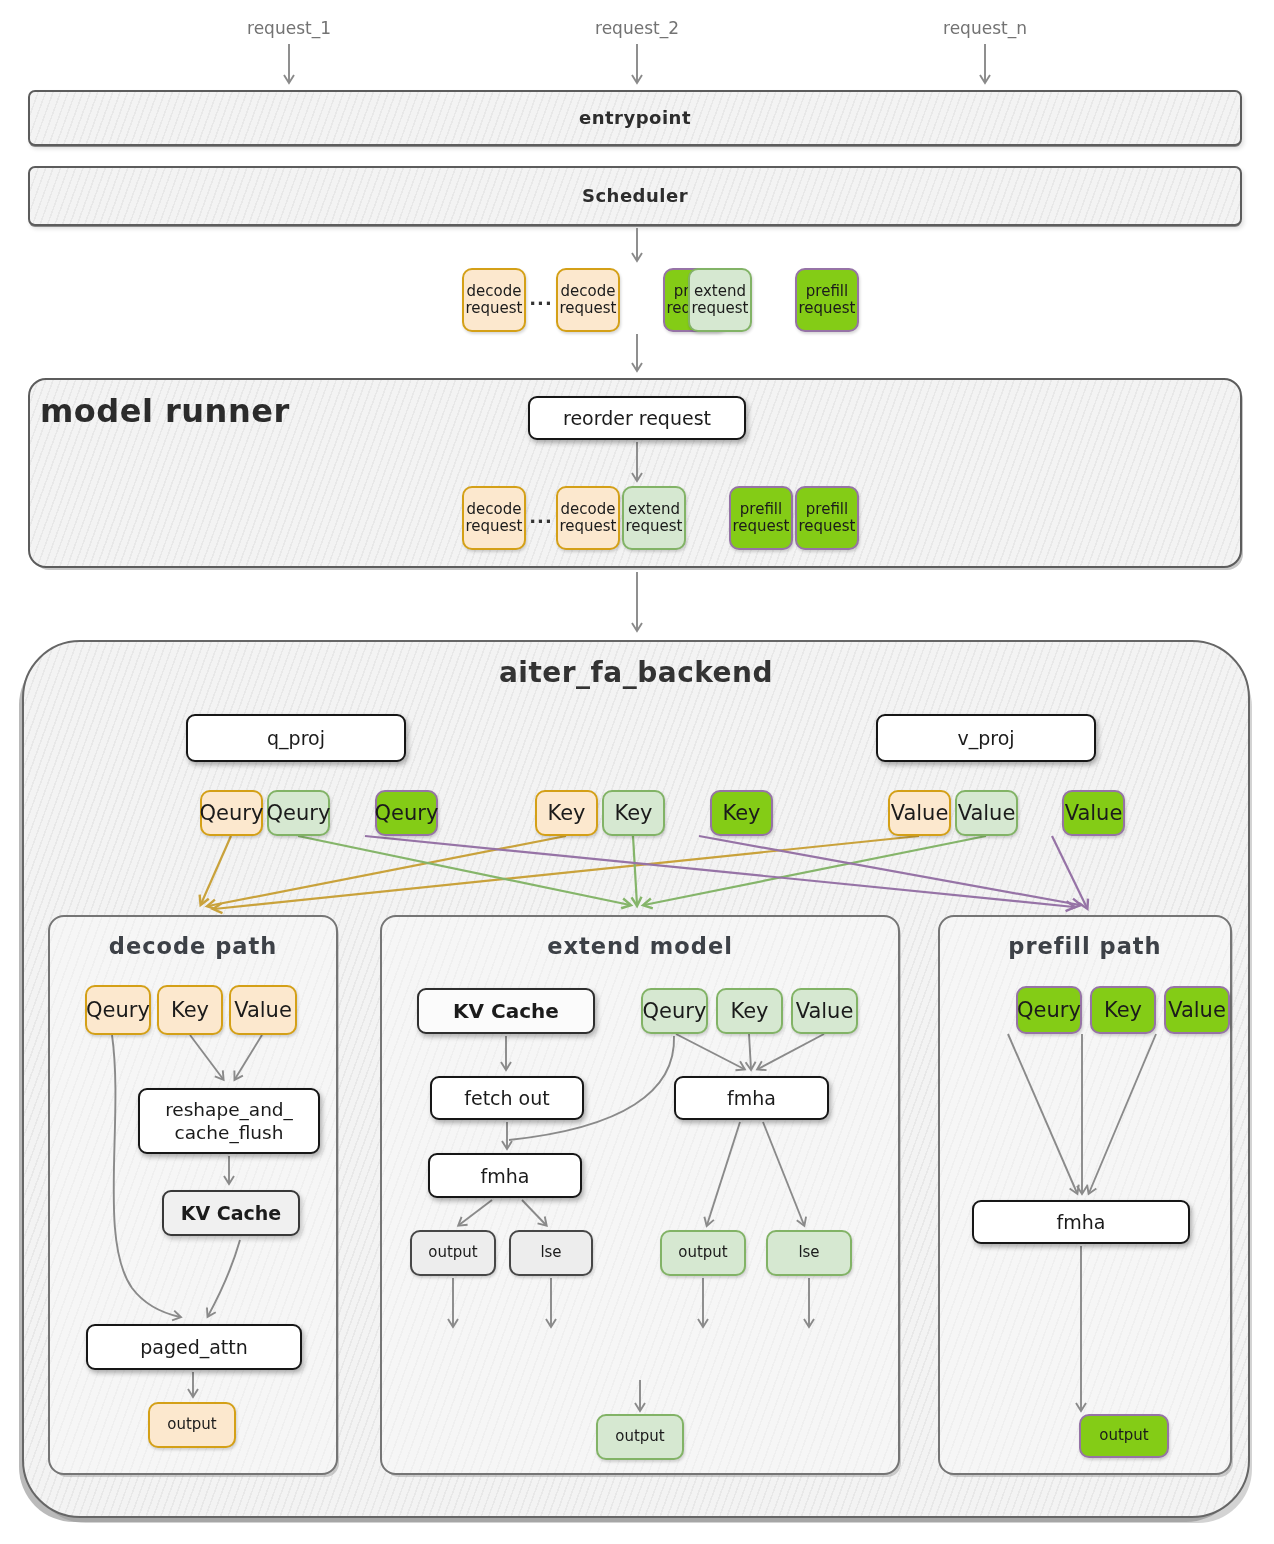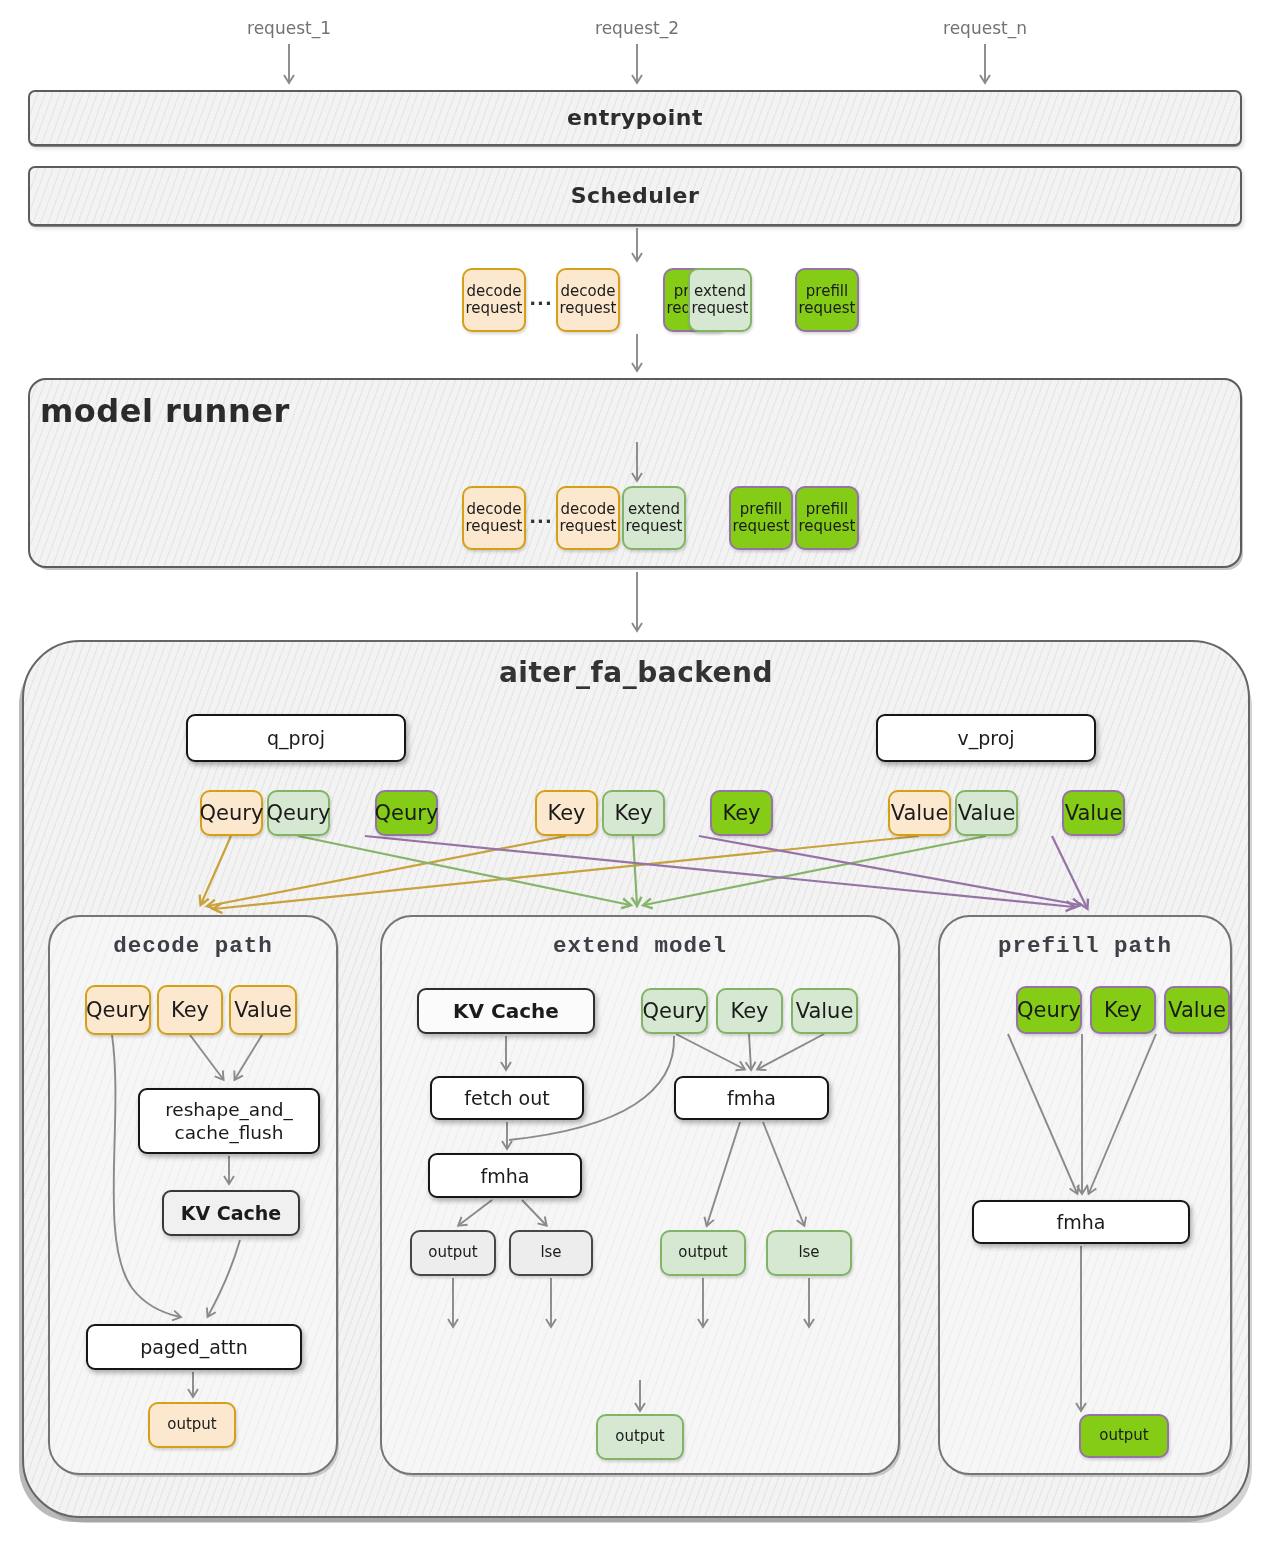--- a/index.html
+++ b/index.html
@@ -8,27 +8,27 @@
   .abs{position:absolute;box-sizing:border-box;}
   
   .shell{
     background-color:#f3f3f3;
     background-image:repeating-linear-gradient(110deg, rgba(120,120,120,0.09) 0px, rgba(120,120,120,0.09) 1.5px, rgba(255,255,255,0) 1.5px, rgba(255,255,255,0) 7px);
     border:2.5px solid #5c5c5c;
     z-index:0;
   }
   .bar{border-radius:7px;box-shadow:0 2px 0 -1px #8a8a8a, 2px 3px 4px rgba(0,0,0,0.12);}
   .bar-label{position:absolute;left:0;right:0;top:50%;transform:translateY(-52%);text-align:center;
-    font-size:22px;font-weight:600;color:#2d2d2d;letter-spacing:0.5px;}
+    font-size:18px;font-weight:600;color:#2d2d2d;letter-spacing:0.5px;}
   .big-shell{border-radius:18px;box-shadow:3px 4px 0 -2px rgba(130,130,130,0.45);}
   .backend-shell{border-radius:58px;border-color:#666;box-shadow:-6px 7px 0 -3px rgba(130,130,130,0.55), 6px 9px 0 -4px rgba(130,130,130,0.35);}
   .path-shell{
     background-color:#f6f6f6;
     background-image:repeating-linear-gradient(110deg, rgba(120,120,120,0.05) 0px, rgba(120,120,120,0.05) 1.5px, rgba(255,255,255,0) 1.5px, rgba(255,255,255,0) 8px);
-    border:2.2px solid #757575;border-radius:32px;box-shadow:3px 4px 0 -2px rgba(140,140,140,0.4);font-family:Liberation Mono, monospace;
+    border:2.2px solid #757575;border-radius:16px;box-shadow:3px 4px 0 -2px rgba(140,140,140,0.4);
   }
   .mr-title{position:absolute;left:10px;top:12px;font-size:32px;font-weight:bold;color:#2b2b2b;letter-spacing:0.5px;}
   .backend-title{position:absolute;left:0;right:0;top:14px;text-align:center;font-size:28px;font-weight:bold;color:#333;letter-spacing:0.5px;}
   .path-title{position:absolute;left:0;right:0;top:16px;text-align:center;font-size:22.5px;font-weight:600;color:#3d4147;letter-spacing:1px;}
   
   .node{z-index:2;display:flex;flex-direction:column;align-items:center;justify-content:center;text-align:right;color:#1b1b1b;}
   .proc{background:#ffffff;border:2.2px solid #161616;border-radius:9px;font-size:19px;
     box-shadow:2px 3px 5px rgba(0,0,0,0.3);}
   .kvgray{background:#f0f0f0;border:2.2px solid #383838;border-radius:9px;font-size:19px;font-weight:bold;
     box-shadow:2px 3px 5px rgba(0,0,0,0.22);}
@@ -159,20 +159,23 @@
   </div>
   <div class="abs node tag green sm" style="left:688px;top:268px;width:64px;height:64px;">
     <div>extend</div>
       <div>request</div>
   </div>
   <div class="abs node tag purple sm" style="left:754px;top:268px;width:64px;height:64px;">
     <div>prefill</div>
       <div>request</div>
   </div>
 
+  <div class="abs node proc" style="left:528px;top:396px;width:218px;height:44px;">
+    <div>reorder request</div>
+  </div>
 
   <div class="abs node tag orange sm" style="left:462px;top:486px;width:64px;height:64px;">
     <div>decode</div>
       <div>request</div>
   </div>
   <div class="abs dots" style="left:527px;top:506px;width:28px;text-align:center;">...</div>
   <div class="abs node tag orange sm" style="left:556px;top:486px;width:64px;height:64px;">
     <div>decode</div>
       <div>request</div>
   </div>

